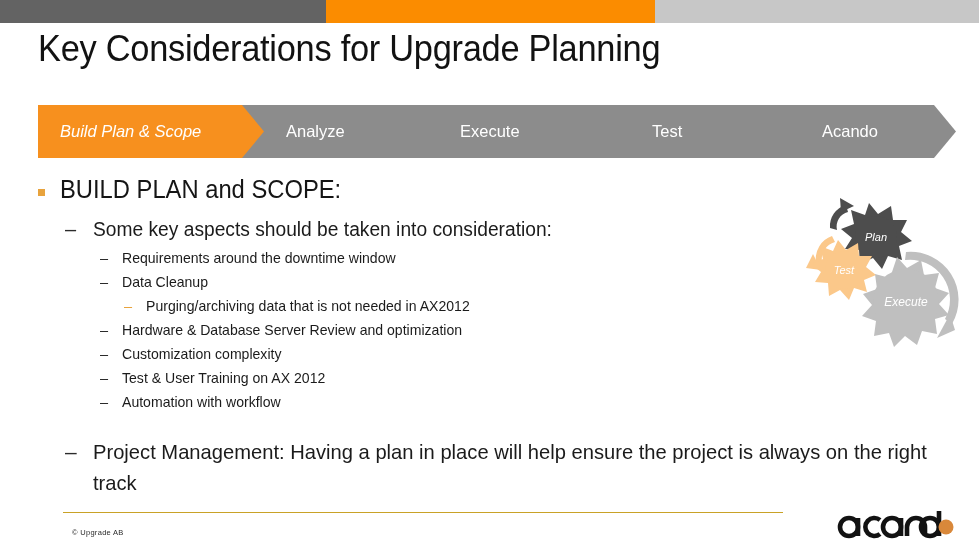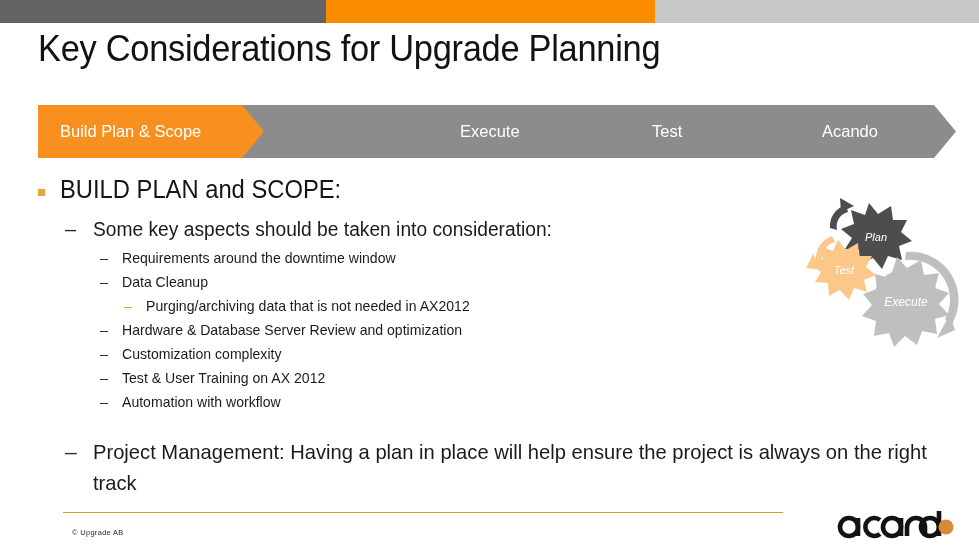--- a/index.html
+++ b/index.html
@@ -69,21 +69,21 @@
   }
   .chev-label {
     position: absolute;
     top: 0;
     height: 53px;
     line-height: 53px;
     font-size: 16.5px;
     color: #FFFFFF;
     white-space: nowrap;
   }
-  .chev-label.l0 { left: 22px;  }
+  .chev-label.l0 { left: 22px; font-style: italic;  }
   .chev-label.l1 { left: 248px; }
   .chev-label.l2 { left: 422px; }
   .chev-label.l3 { left: 614px; }
   .chev-label.l4 { left: 784px; }
 
   
   .content {
     position: absolute;
     left: 38px;
     top: 172px;
@@ -240,20 +240,21 @@
   <div class="topbar-seg topbar-orange"></div>
   <div class="topbar-seg topbar-light"></div>
 </div>
 
 <div class="slide-title">Key Considerations for Upgrade Planning</div>
 
 <div class="chevron-bar">
   <div class="chev-gray"></div>
   <div class="chev-orange"></div>
   <div class="chev-label l0">Build Plan &amp; Scope</div>
+  <div class="chev-label l1">Analyze</div>
   <div class="chev-label l2">Execute</div>
   <div class="chev-label l3">Test</div>
   <div class="chev-label l4">Acando</div>
 </div>
 
 <div class="content">
 
   <div class="bl lvl1">
     <span class="mark"><i></i></span>
     <span class="txt">BUILD PLAN and SCOPE:</span>

